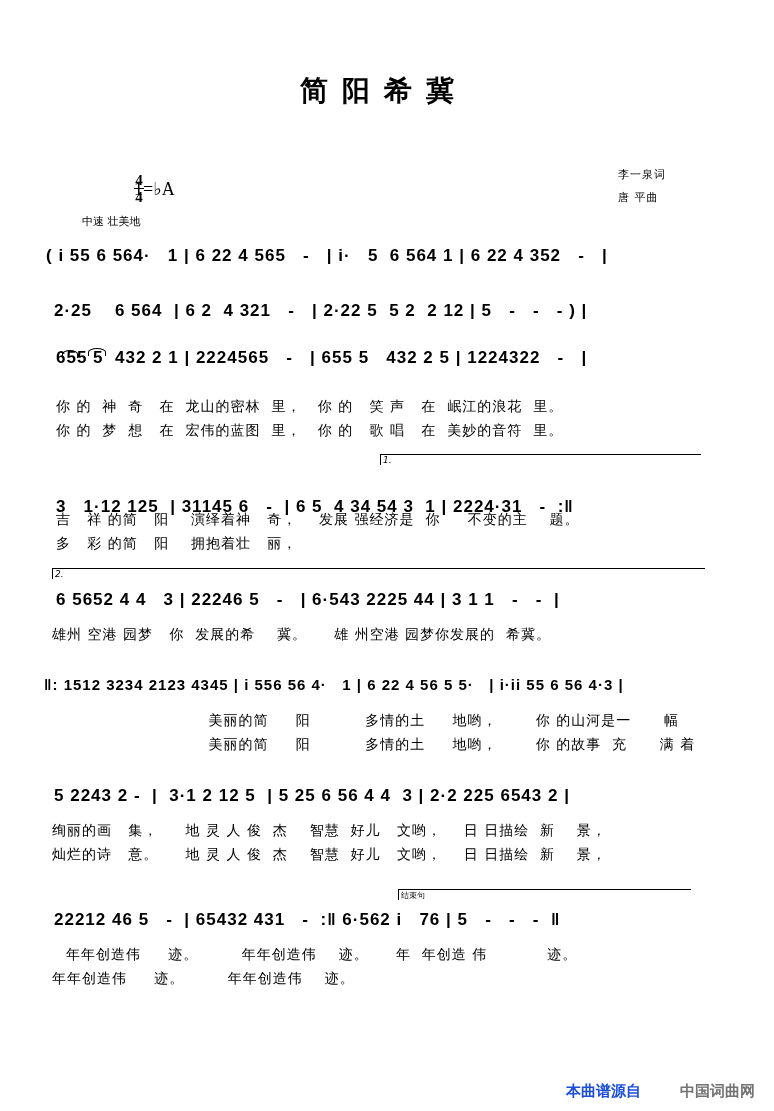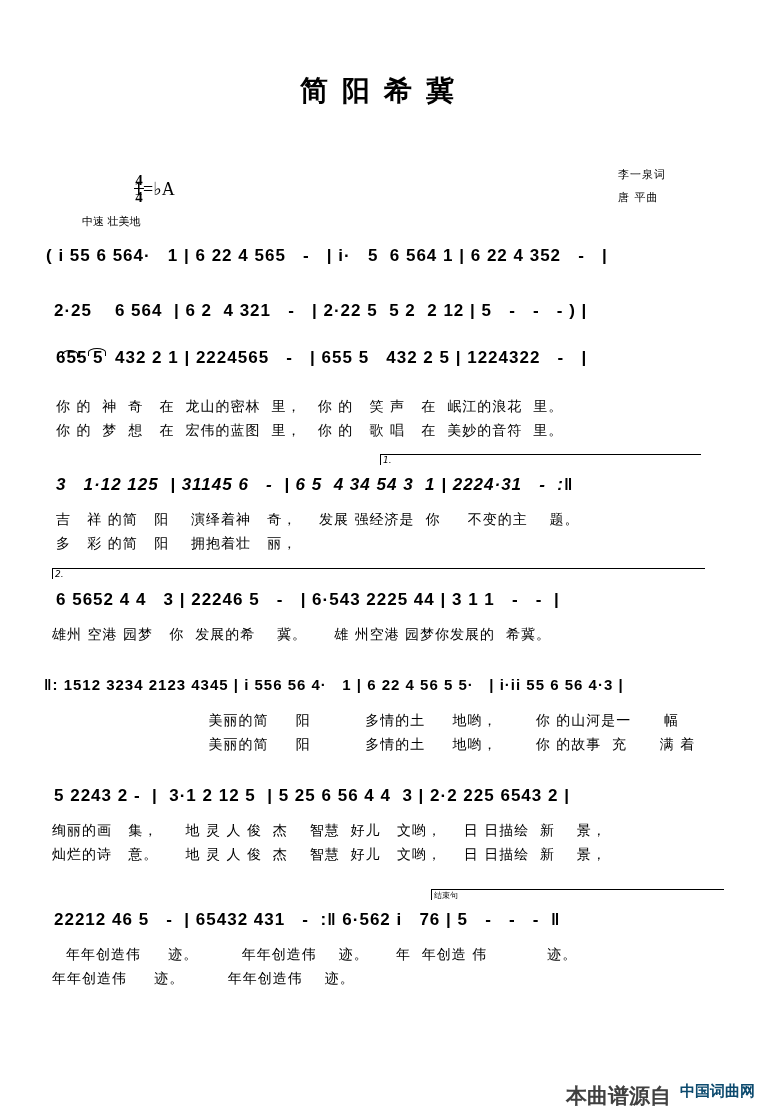--- a/index.html
+++ b/index.html
@@ -7,22 +7,22 @@
          font-family:"DejaVu Sans", sans-serif; color:#000; }
   .abs { position:absolute; white-space:nowrap; }
   .title { left:300px; top:72px; font-family:"DejaVu Serif", serif; font-size:28px; font-weight:bold; letter-spacing:14px; }
   .key { left:86px; top:178px; font-size:18px; font-family:"Liberation Serif", serif;margin-left:48px; }
   .timesig { left:134px; top:172px; font-family:"Liberation Serif", serif; font-weight:bold; font-size:15px; line-height:16px; text-align:center; }
   .tempo { left:82px; top:214px; font-size:11px; }
   .credit { left:618px; font-size:11px; letter-spacing:1px; }
   .notes { position:absolute; font-family:"Liberation Sans", sans-serif; font-weight:bold; font-size:17px; letter-spacing:1px; white-space:pre;text-align:center; }
   .lyric { position:absolute; font-size:14px; white-space:pre; letter-spacing:1px; }
   .volta { position:absolute; border-top:1px solid #000; border-left:1px solid #000; height:10px; font-size:9px; font-style:italic; padding-left:2px; }
-  .footer-a { left:566px; top:1082px; font-size:21px; font-weight:bold; color:#404040; }
-  .footer-b { left:680px; top:1082px; font-size:15px; font-weight:bold; color:#0c4a6e; }
+  .footer-a { left:566px; top:1082px; font-size:15px; font-weight:bold; color:#1d4ed8; }
+  .footer-b { left:680px; top:1082px; font-size:15px; font-weight:bold; color:#737373; }
   .arc { position:absolute; border:1px solid #000; border-bottom:none; border-radius:50% 50% 0 0; height:7px; }
 </style>
 </head>
 <body>
 
 <div class="abs title">简阳希冀</div>
 
 <div class="abs key">1=♭A</div>
 <div class="abs timesig">
   <div>4</div>
@@ -37,35 +37,35 @@
 
 <div class="notes" style="left:54px;top:301px;">2·25    6 564  | 6 2  4 321   -   | 2·22 5  5 2  2 12 | 5   -   -   - ) |</div>
 
 <div class="arc" style="left:62px;top:350px;width:14px;"></div>
 <div class="arc" style="left:88px;top:348px;width:16px;"></div>
 <div class="notes" style="left:56px;top:348px;">655 5  432 2 1 | 2224565   -   | 655 5   432 2 5 | 1224322   -   |</div>
 <div class="lyric" style="left:56px;top:398px;">你 的  神  奇   在  龙山的密林  里，   你 的   笑 声   在  岷江的浪花  里。</div>
 <div class="lyric" style="left:56px;top:422px;">你 的  梦  想   在  宏伟的蓝图  里，   你 的   歌 唱   在  美妙的音符  里。</div>
 
 <div class="volta" style="left:380px;top:454px;width:318px;">1.</div>
-<div class="notes" style="left:56px;top:475px;font-style:italic;">3   1·12 125  | 31145 6   -  | 6 5  4 34 54 3  1 | 2224·31   -  :‖</div>
+<div class="notes" style="left:56px;top:497px;">3   1·12 125  | 31145 6   -  | 6 5  4 34 54 3  1 | 2224·31   -  :‖</div>
 <div class="lyric" style="left:56px;top:511px;">吉   祥 的简   阳    演绎着神   奇，    发展 强经济是  你     不变的主    题。</div>
 <div class="lyric" style="left:56px;top:535px;">多   彩 的简   阳    拥抱着壮   丽，</div>
 
 <div class="volta" style="left:52px;top:568px;width:650px;">2.</div>
 <div class="notes" style="left:56px;top:590px;">6 5652 4 4   3 | 22246 5   -   | 6·543 2225 44 | 3 1 1   -   -  |</div>
 <div class="lyric" style="left:52px;top:626px;">雄州 空港 园梦   你  发展的希    冀。     雄 州空港 园梦你发展的  希冀。</div>
 
 <div class="notes" style="left:44px;top:676px;font-size:15px;">‖: 1512 3234 2123 4345 | i 556 56 4·   1 | 6 22 4 56 5 5·   | i·ii 55 6 56 4·3 |</div>
 <div class="lyric" style="left:56px;top:712px;">                            美丽的简     阳          多情的土     地哟，       你 的山河是一      幅</div>
 <div class="lyric" style="left:56px;top:736px;">                            美丽的简     阳          多情的土     地哟，       你 的故事  充      满 着</div>
 
 <div class="notes" style="left:54px;top:786px;">5 2243 2 -  |  3·1 2 12 5  | 5 25 6 56 4 4  3 | 2·2 225 6543 2 |</div>
 <div class="lyric" style="left:52px;top:822px;">绚丽的画   集，     地 灵 人 俊  杰    智慧  好儿   文哟，    日 日描绘  新    景，</div>
 <div class="lyric" style="left:52px;top:846px;">灿烂的诗   意。     地 灵 人 俊  杰    智慧  好儿   文哟，    日 日描绘  新    景，</div>
 
-<div class="volta" style="left:398px;top:889px;width:290px;font-style:normal;font-size:8px;margin-left:33px;">结束句</div>
+<div class="volta" style="left:398px;top:889px;width:290px;font-style:normal;font-size:8px;">结束句</div>
 <div class="notes" style="left:54px;top:910px;">22212 46 5   -  | 65432 431   -  :‖ 6·562 i   76 | 5   -   -   -  ‖</div>
 <div class="lyric" style="left:52px;top:946px;margin-left:14px;">年年创造伟     迹。        年年创造伟    迹。     年  年创造 伟           迹。</div>
 <div class="lyric" style="left:52px;top:970px;">年年创造伟     迹。        年年创造伟    迹。</div>
 
 <div class="abs footer-a">本曲谱源自</div>
 <div class="abs footer-b">中国词曲网</div>
 
 </body></html>

